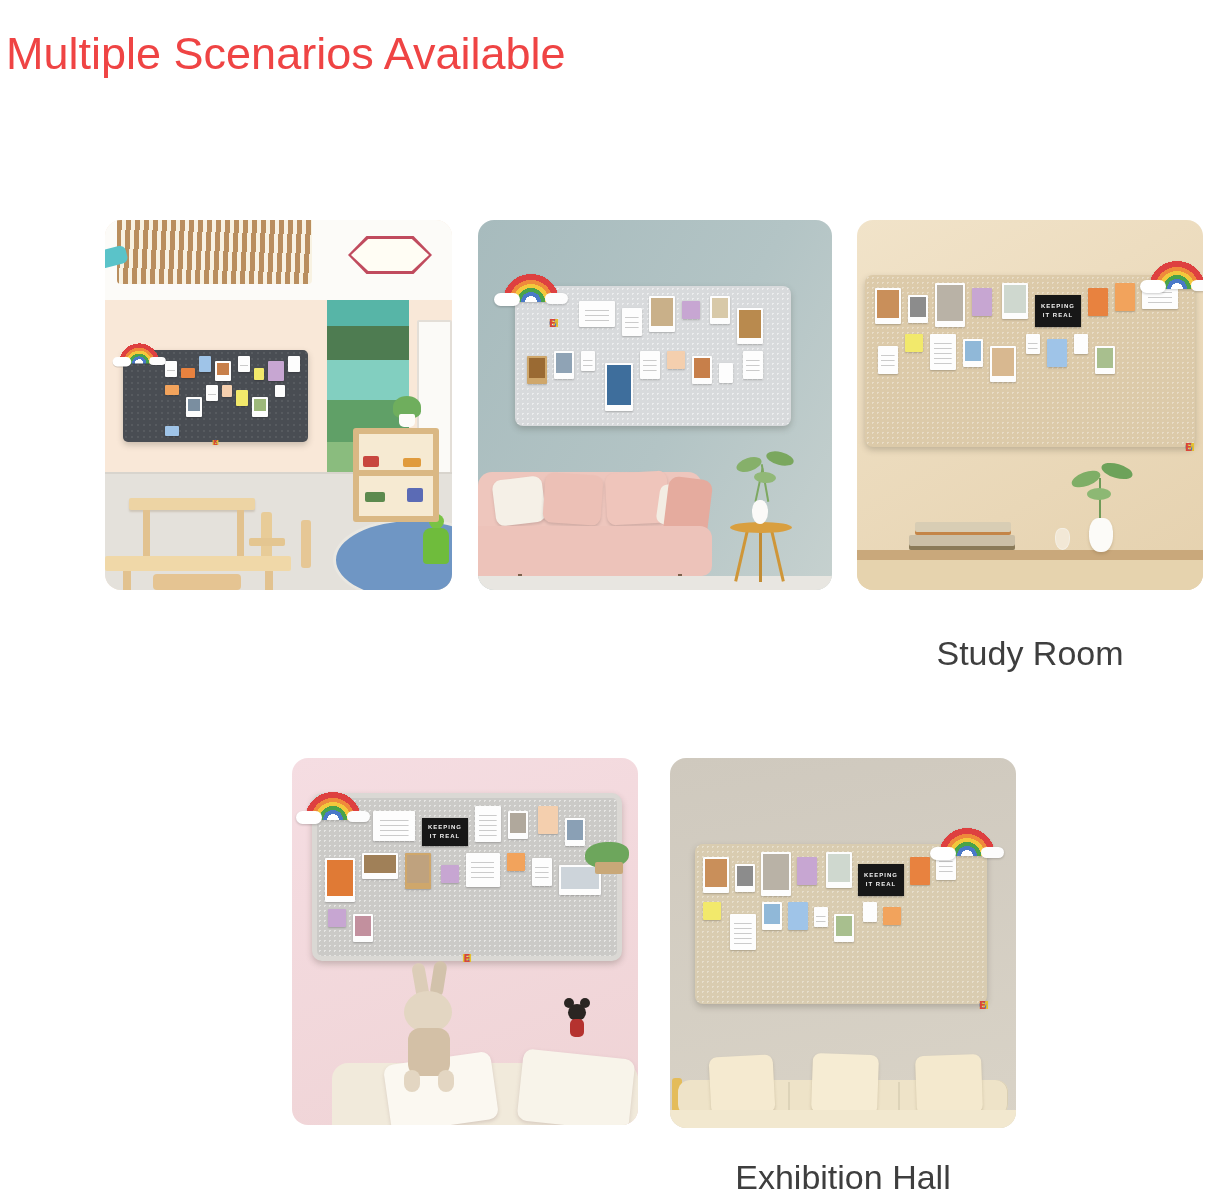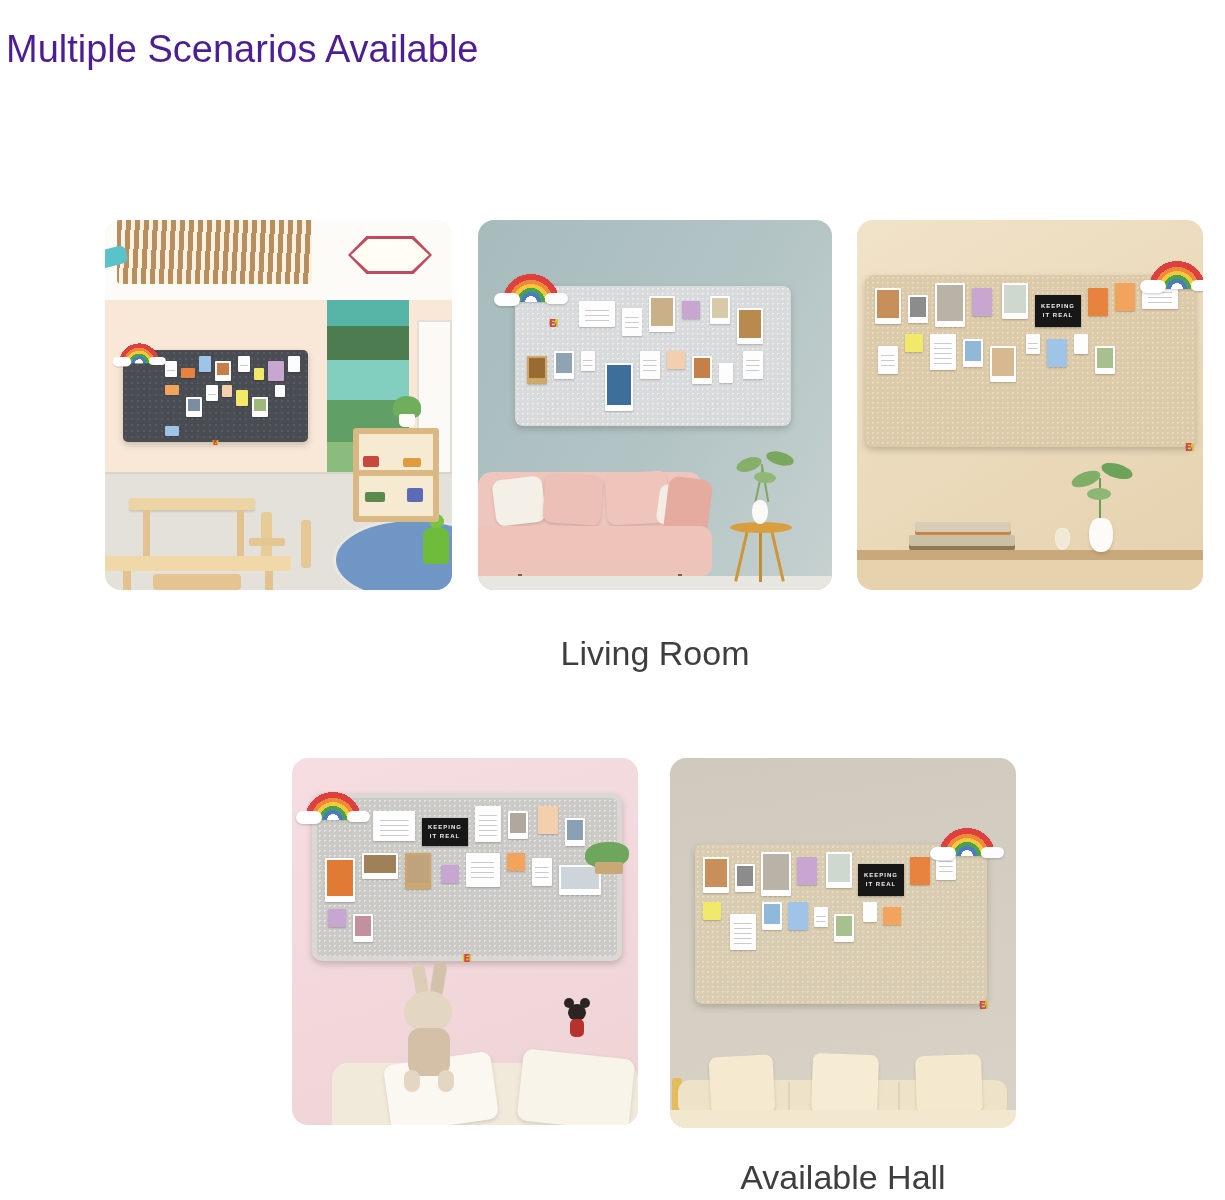--- a/index.html
+++ b/index.html
@@ -1,20 +1,20 @@
 <!DOCTYPE html>
 <html><head>
 <meta charset="utf-8">
 <style>
   html,body{margin:0;padding:0;background:#fff;}
   .stage{position:relative;width:1225px;height:1200px;background:#ffffff;overflow:hidden;
          font-family:"Liberation Sans", sans-serif;}
 
   
-  .title{position:absolute;left:6px;top:-2px;font-size:38px;line-height:52px;color:#4c1d95;
+  .title{position:absolute;left:6px;top:-2px;font-size:45px;line-height:52px;color:#ef4444;
          font-weight:400;letter-spacing:0;}
   .tagline{position:absolute;right:19px;top:72px;text-align:right;font-size:21px;line-height:29px;
          color:#2f2f2f;font-weight:400;letter-spacing:.5px;}
 
   
   .scene{position:absolute;margin:0;border-radius:16px;overflow:hidden;}
   .cap{position:absolute;text-align:center;font-size:34px;color:#3e3e3e;font-weight:400;}
 
   .s-kg{left:105px;top:220px;width:347px;height:370px;background:#f9e8d8;}
   .s-lr{left:478px;top:220px;width:354px;height:370px;background:linear-gradient(120deg,#a7bbbd 0%,#b3c4c5 55%,#c6d1cf 100%);}
@@ -303,21 +303,20 @@
     <div class="lr-tleg2"></div>
     <div class="lr-tleg3"></div>
     <div class="lr-tabletop"></div>
     <div class="lr-stem1"></div>
     <div class="lr-stem2"></div>
     <div class="lr-leaf1"></div>
     <div class="lr-leaf2"></div>
     <div class="lr-leaf3"></div>
     <div class="lr-vase"></div>
   </figure>
-  <div class="cap cap2">Living Room</div>
 
   <figure class="scene s-st">
     <div class="board st-board">
       <span class="rainbow st-rainbow"></span>
       <div class="pins">
         <i class="pc s5 ph" style="--p:#c98f5a"></i>
         <i class="pc s4 ph" style="--p:#8c8c8c"></i>
         <i class="pc s6 ph" style="--p:#b9b2a6"></i>
         <i class="pc s4 cp"></i>
         <i class="pc s5 ph" style="--p:#cfd8cf"></i>
@@ -346,20 +345,21 @@
     <div class="st-deskfront"></div>
     <div class="st-book1"></div>
     <div class="st-book2"></div>
     <div class="st-glass"></div>
     <div class="st-stem"></div>
     <div class="st-leaf1"></div>
     <div class="st-leaf2"></div>
     <div class="st-leaf3"></div>
     <div class="st-vase"></div>
   </figure>
+  <div class="cap cap3">Study Room</div>
 
   <figure class="scene s-bd">
     <div class="board bd-board">
       <span class="rainbow bd-rainbow"></span>
       <div class="pins">
         <i class="pc s9 lines" style="margin-left:48px"></i>
         <span class="sign">KEEPING IT REAL</span>
         <i class="pc s5 lines"></i>
         <i class="pc s4 ph" style="--p:#b0a89c"></i>
         <i class="pc s4 cpk"></i>
@@ -429,15 +429,15 @@
     </div>
     <div class="ex-trim"></div>
     <div class="ex-back"></div>
     <div class="ex-seam1"></div>
     <div class="ex-seam2"></div>
     <div class="ex-pil1"></div>
     <div class="ex-pil2"></div>
     <div class="ex-pil3"></div>
     <div class="ex-seat"></div>
   </figure>
-  <div class="cap cap5">Available Hall</div>
+  <div class="cap cap5">Exhibition Hall</div>
 
 </div>
 
 </body></html>

